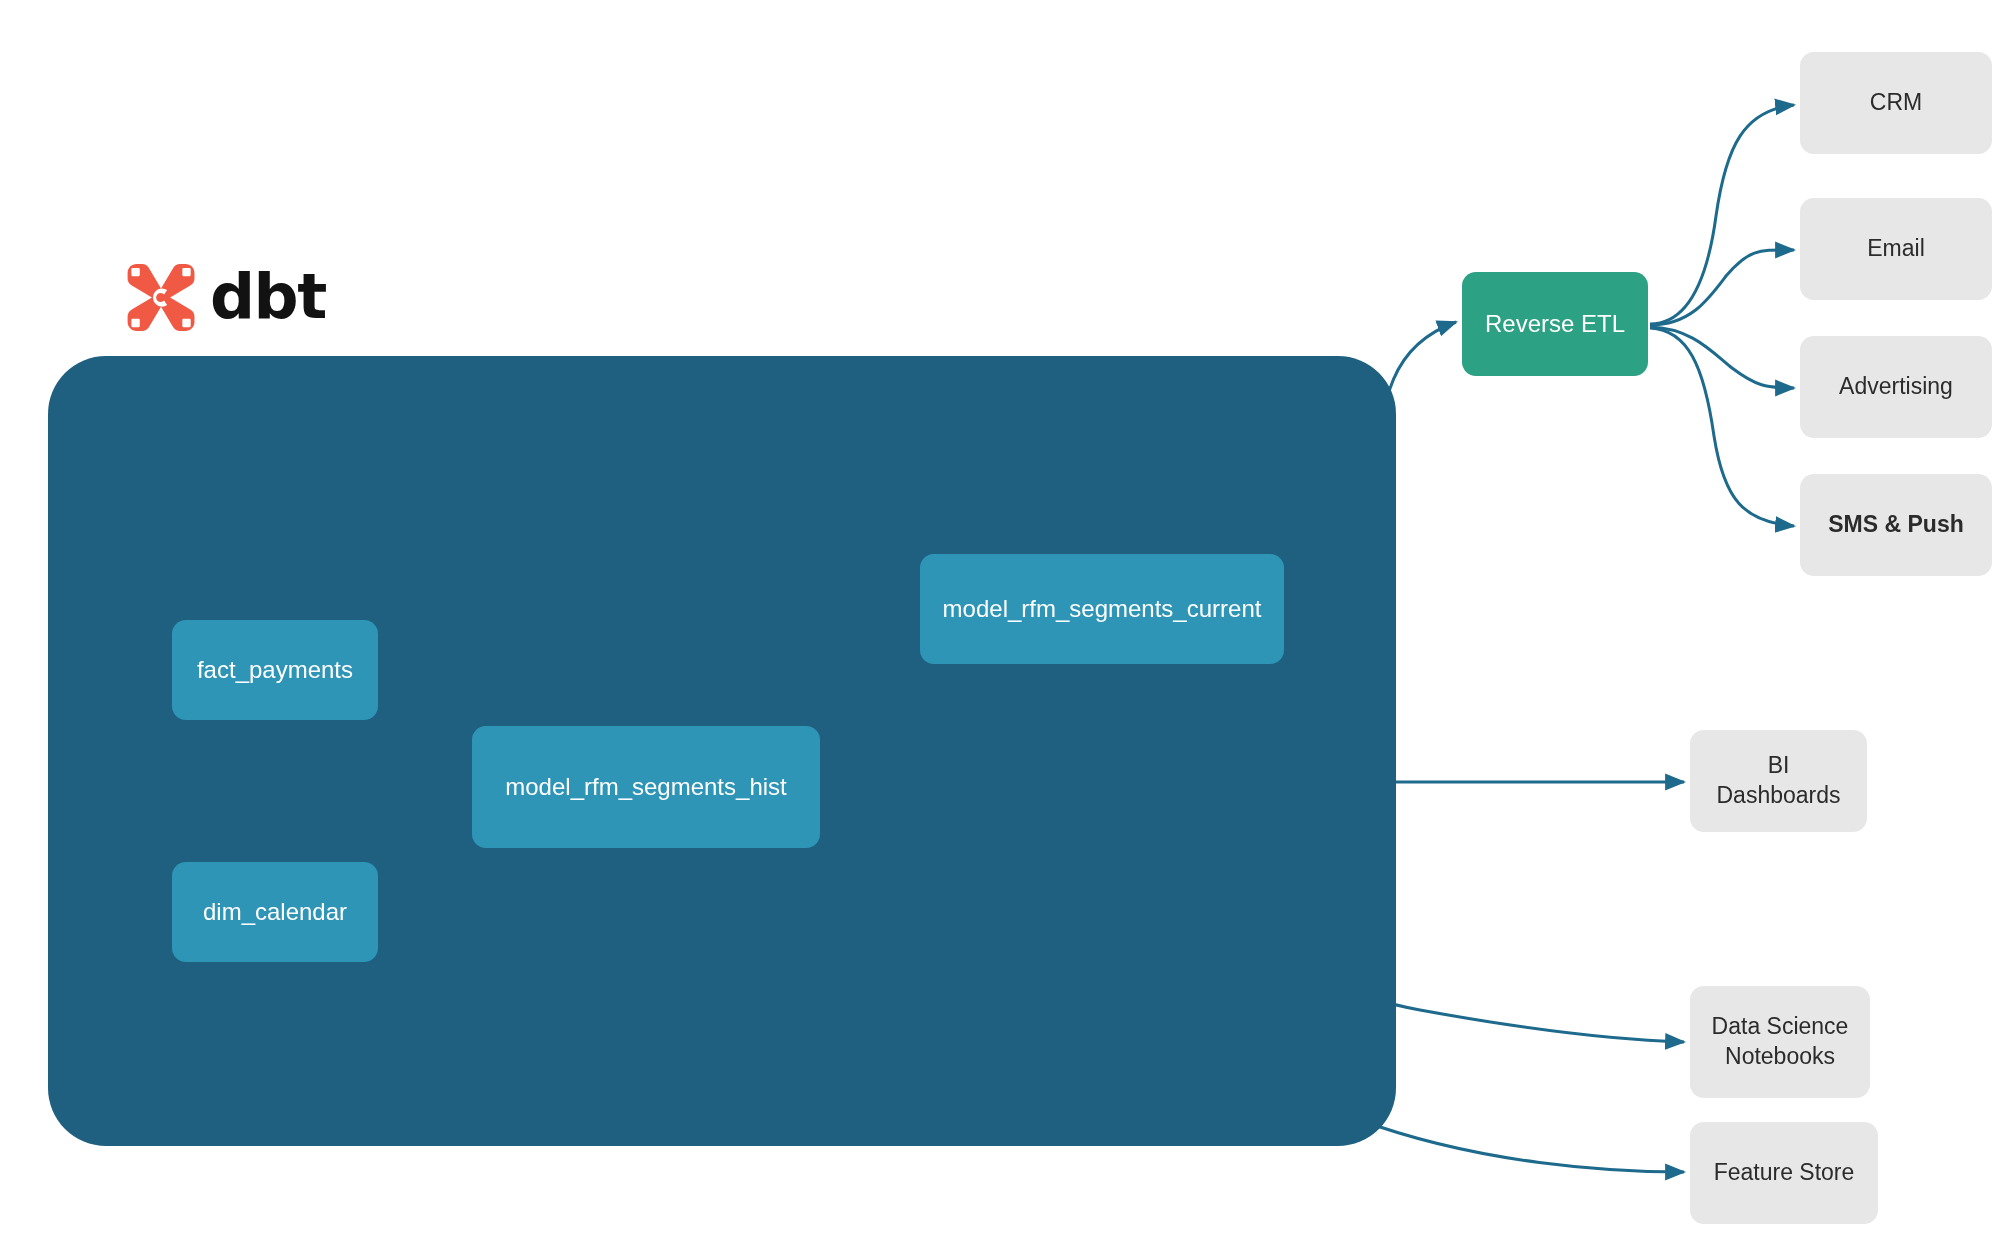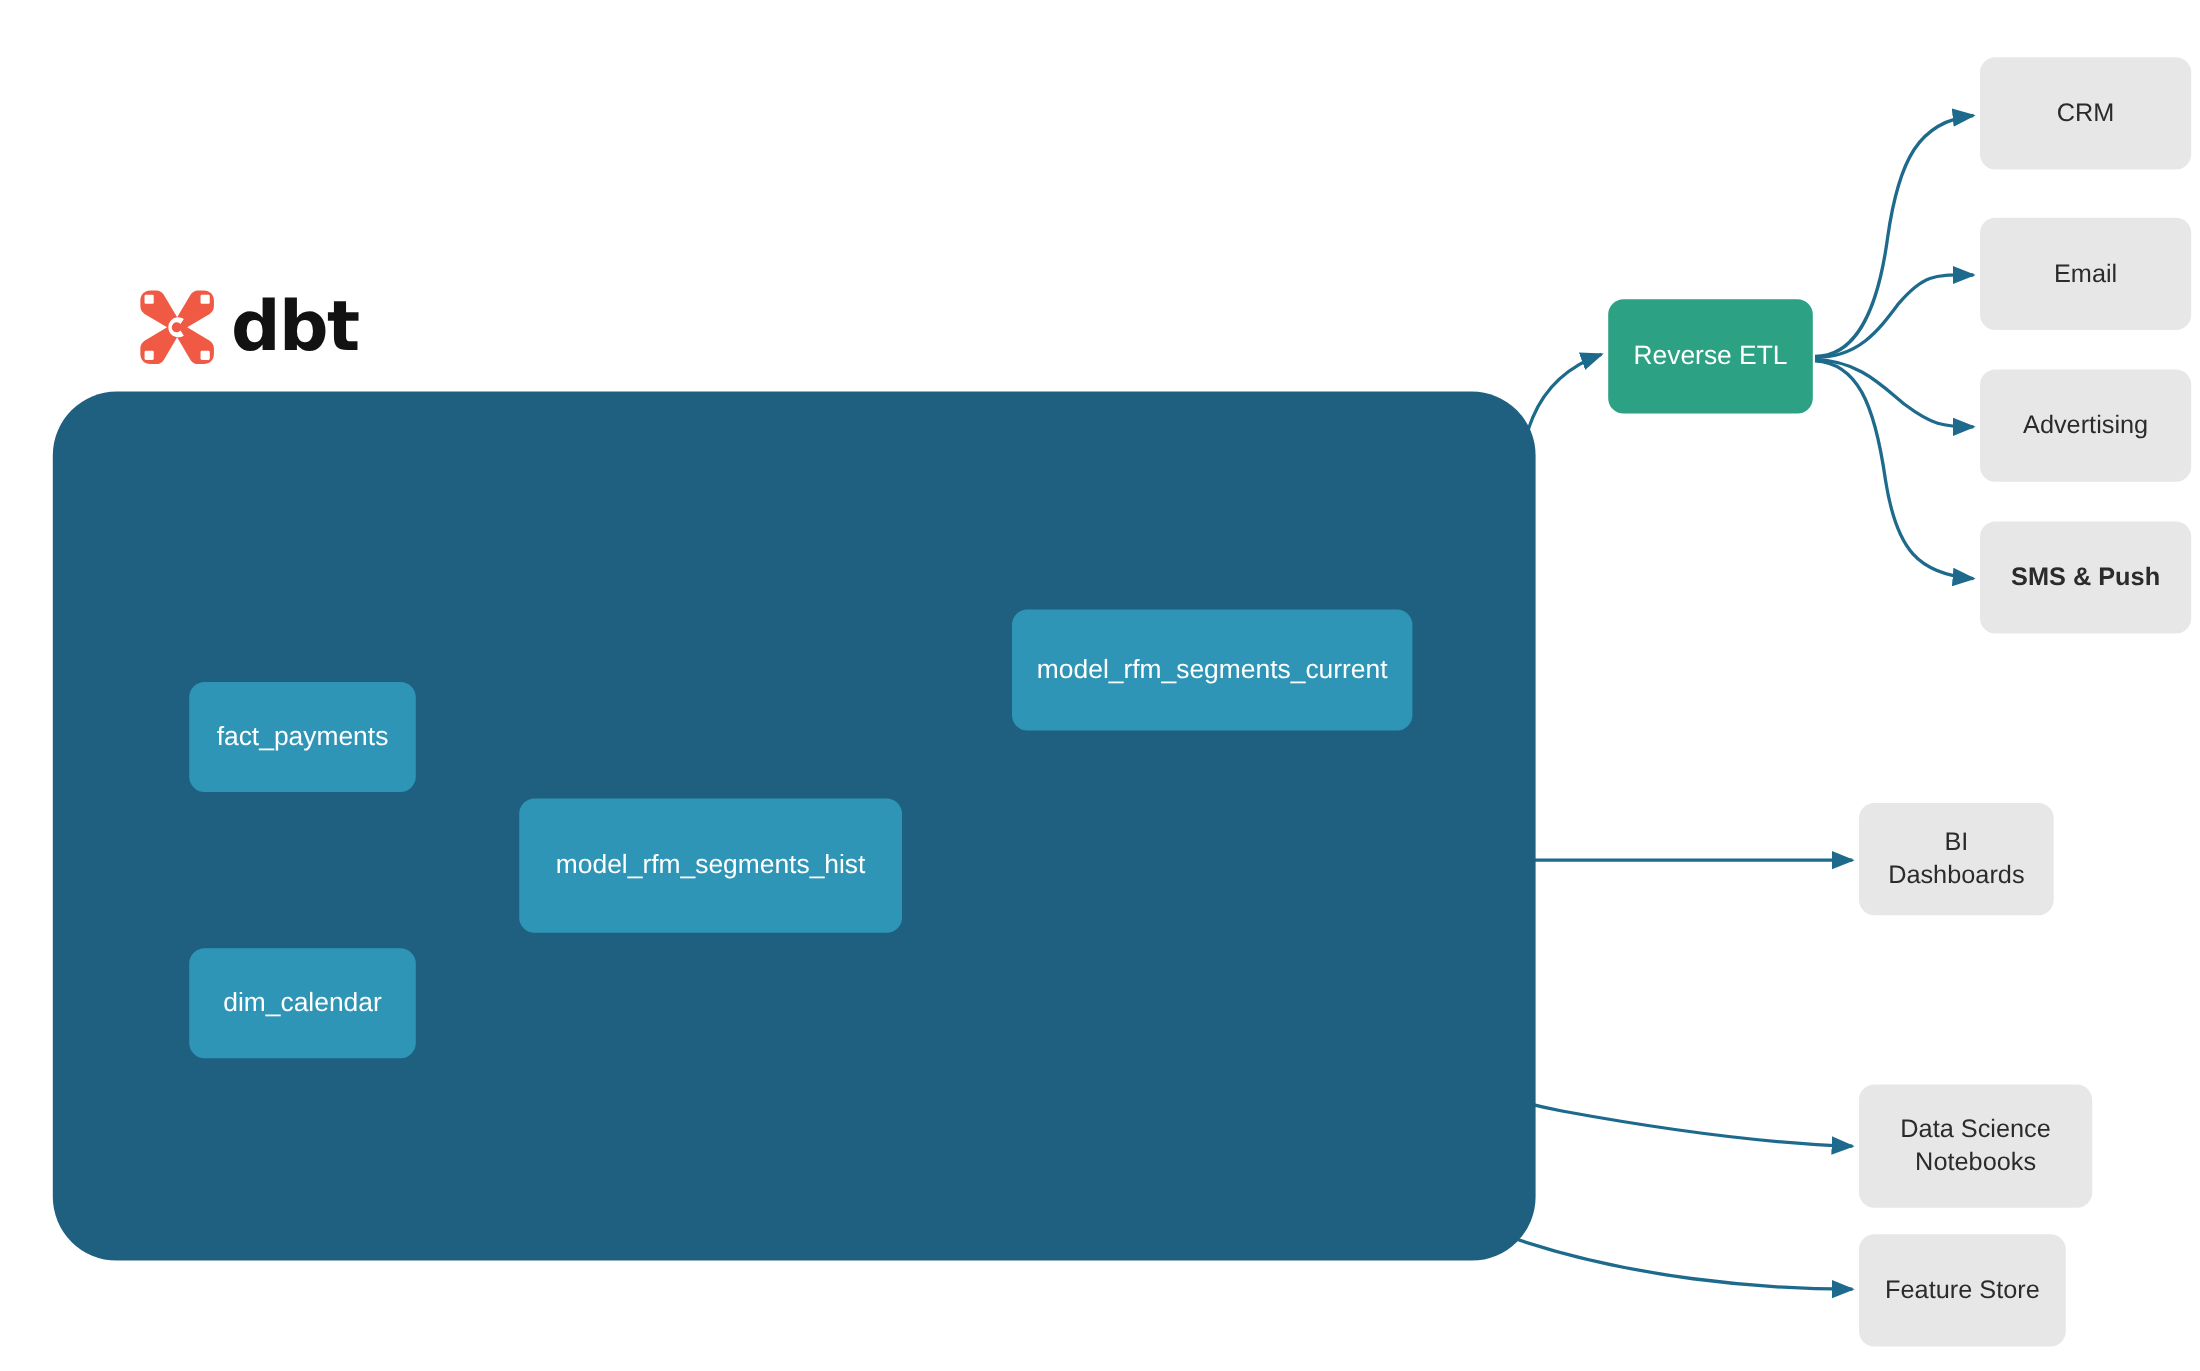--- a/index.html
+++ b/index.html
@@ -101,21 +101,21 @@
   #node-fact-payments      { left: 172px;  top: 620px;  width: 206px; height: 100px; }
   #node-dim-calendar       { left: 172px;  top: 862px;  width: 206px; height: 100px; }
   #node-rfm-hist           { left: 472px;  top: 726px;  width: 348px; height: 122px; }
   #node-rfm-current        { left: 920px;  top: 554px;  width: 364px; height: 110px; }
   #node-reverse-etl        { left: 1462px; top: 272px;  width: 186px; height: 104px; }
   #node-crm                { left: 1800px; top: 52px;   width: 192px; height: 102px; }
   #node-email              { left: 1800px; top: 198px;  width: 192px; height: 102px; }
   #node-advertising        { left: 1800px; top: 336px;  width: 192px; height: 102px; }
   #node-sms-push           { left: 1800px; top: 474px;  width: 192px; height: 102px; font-weight: bold; }
   #node-bi-dashboards      { left: 1690px; top: 730px;  width: 177px; height: 102px; }
-  #node-ds-notebooks       { left: 1690px; top: 986px;  width: 212px; height: 112px; }
+  #node-ds-notebooks       { left: 1690px; top: 986px;  width: 180px; height: 112px; }
   #node-feature-store      { left: 1690px; top: 1122px; width: 188px; height: 102px; }
 </style>
 </head>
 <body>
 
 <div id="canvas">
 
   <svg id="edge-layer" viewBox="0 0 2000 1246" xmlns="http://www.w3.org/2000/svg">
     <defs>
       <marker id="arrow-internal" viewBox="0 0 10 10" refX="9" refY="5" markerWidth="7" markerHeight="7" orient="auto-start-reverse">

